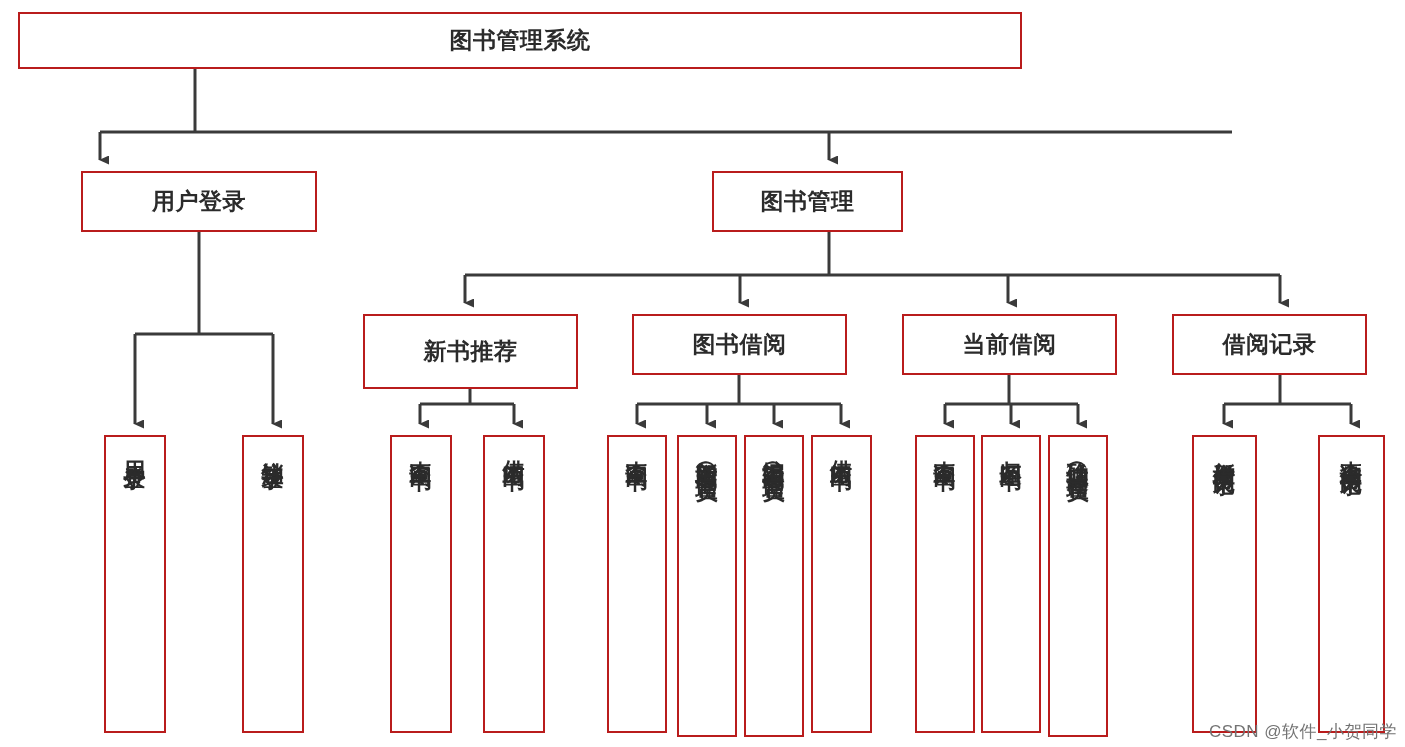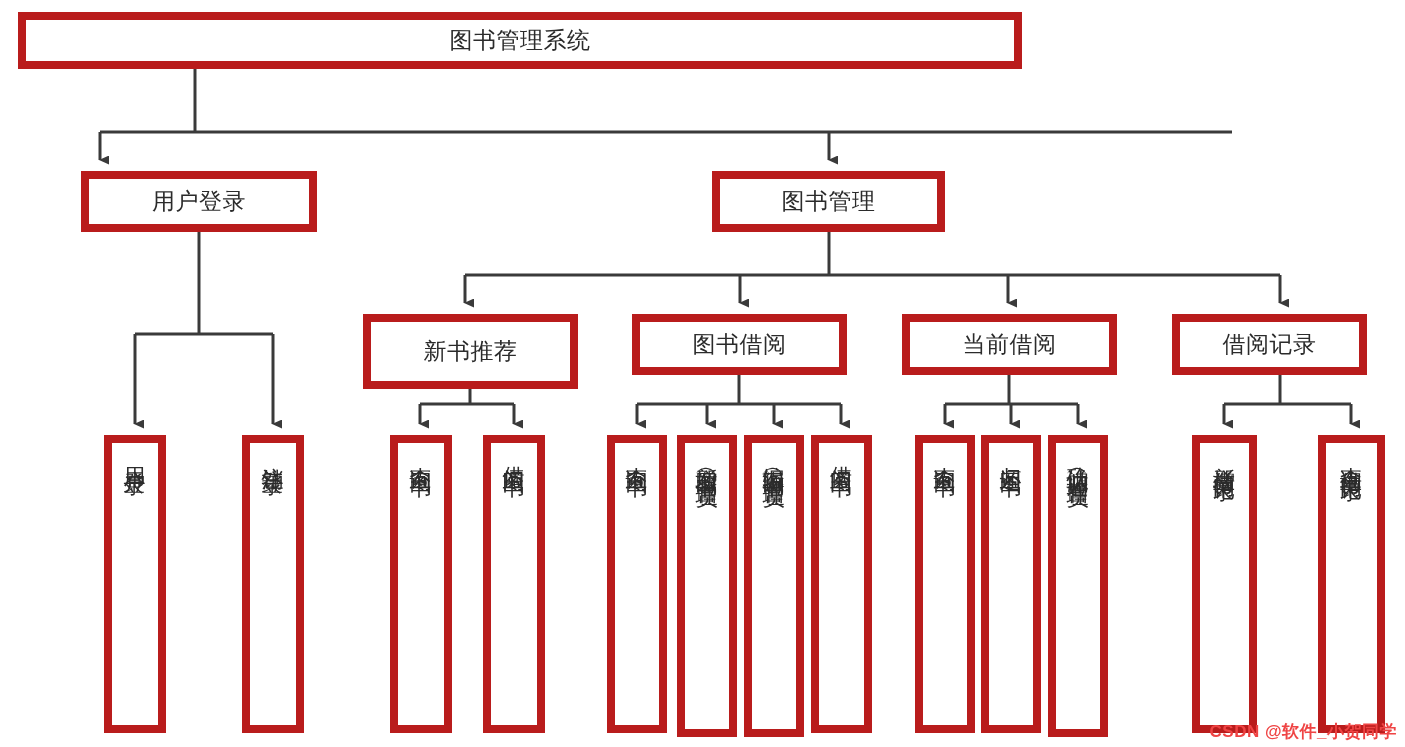--- a/index.html
+++ b/index.html
@@ -22,26 +22,27 @@
   svg.diagram-canvas {
     position: absolute;
     left: 0;
     top: 0;
     width: 1405px;
     height: 747px;
   }
   .node-box {
     position: absolute;
     box-sizing: border-box;
-    border: 8px solid #b91c1c;
+    border: 2px solid #b91c1c;
     background: #ffffff;
     display: flex;
     align-items: center;
     justify-content: center;
     overflow: hidden;
+    font-weight: bold;
   }
   .node-label {
     font-size: 23px;
     color: #2b2b2b;
     line-height: 1.05;
     letter-spacing: 0.5px;
     white-space: nowrap;
     text-align: center;
   }
   .node-box.vertical .node-label {
@@ -54,25 +55,24 @@
   .node-box.vertical {
     align-items: flex-start;
     padding-top: 6px;
     justify-content: center;
   }
   .watermark {
     position: absolute;
     right: 8px;
     bottom: 4px;
     font-size: 17px;
-    color: #ef4444;
+    color: #737373;
     white-space: nowrap;
     letter-spacing: 0.5px;
     pointer-events: none;
-    font-weight: bold;
   }
 </style>
 </head>
 <body>
 
 <div id="diagram-root">
 
   <svg class="diagram-canvas" viewBox="0 0 1405 747">
     <defs>
       <marker id="arrowhead" markerWidth="9" markerHeight="10" refX="4.5" refY="9" orient="auto" markerUnits="userSpaceOnUse">
@@ -136,21 +136,21 @@
   </svg>
 
   <div class="node-box" style="left:18px; top:12px; width:1004px; height:57px;">
     <span class="node-label">图书管理系统</span>
   </div>
 
   <div class="node-box" style="left:81px; top:171px; width:236px; height:61px;">
     <span class="node-label">用户登录</span>
   </div>
 
-  <div class="node-box" style="left:712px; top:171px; width:233px; height:61px;">
+  <div class="node-box" style="left:712px; top:171px; width:191px; height:61px;">
     <span class="node-label">图书管理</span>
   </div>
 
   <div class="node-box" style="left:363px; top:314px; width:215px; height:75px;">
     <span class="node-label">新书推荐</span>
   </div>
 
   <div class="node-box" style="left:902px; top:314px; width:215px; height:61px;">
     <span class="node-label">当前借阅</span>
   </div>

